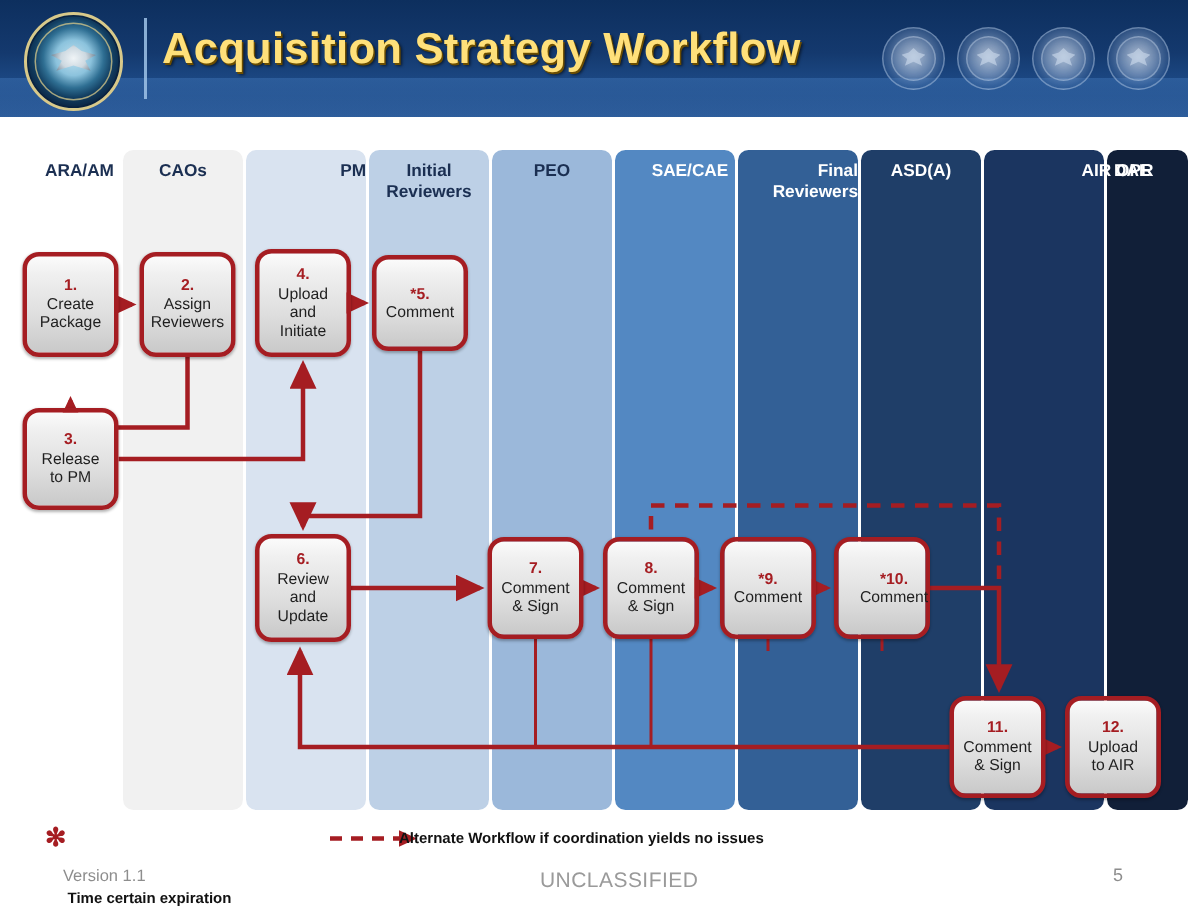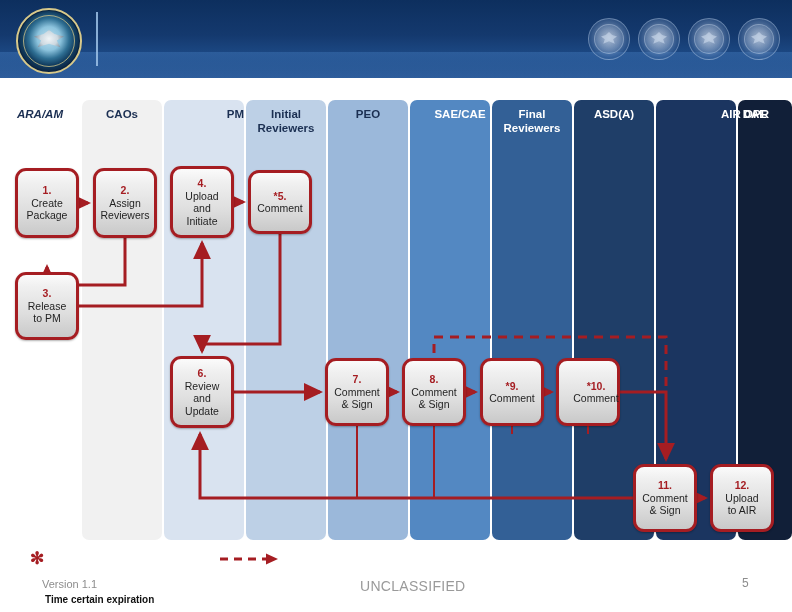--- a/index.html
+++ b/index.html
@@ -117,20 +117,21 @@
   <div id="header">
     <div class="bandlight"></div>
 
     <div id="hdr-seal">
       <div class="ring"></div>
       <div class="eagle"></div>
     </div>
 
     <div id="hdr-divider"></div>
 
+    <div id="hdr-title">Acquisition Strategy Workflow</div>
 
     <div class="svc-seal" style="left:588px">
       <div class="inner"></div>
       <div class="core"></div>
     </div>
     <div class="svc-seal" style="left:638px">
       <div class="inner"></div>
       <div class="core"></div>
     </div>
     <div class="svc-seal" style="left:688px">
@@ -148,27 +149,27 @@
       <div class="lane" style="left: 164px; width: 80px; background: rgb(217, 227, 240);"></div>
       <div class="lane" style="left: 246px; width: 80px; background: rgb(189, 208, 230);"></div>
       <div class="lane" style="left: 328px; width: 80px; background: rgb(155, 184, 218);"></div>
       <div class="lane" style="left: 410px; width: 80px; background: rgb(83, 136, 194);"></div>
       <div class="lane" style="left: 492px; width: 80px; background: rgb(51, 96, 150);"></div>
       <div class="lane" style="left: 574px; width: 80px; background: rgb(31, 62, 104);"></div>
       <div class="lane" style="left: 656px; width: 80px; background: rgb(27, 53, 96);"></div>
       <div class="lane" style="left: 738px; width: 54px; background: rgb(17, 31, 56);"></div>
     </div>
   <div id="lane-label-layer">
-      <div class="lane-label" style="left: 0px; width: 80px; color: rgb(27, 47, 82); font-style: italic;">ARA/AM</div>
+      <div class="lane-label" style="left: 13px; width: 80px; color: rgb(27, 47, 82);">ARA/AM</div>
       <div class="lane-label" style="left: 82px; width: 80px; color: rgb(27, 47, 82);">CAOs</div>
       <div class="lane-label" style="left: 164px; width: 80px; color: rgb(27, 47, 82); text-align: right;">PM</div>
       <div class="lane-label" style="left: 246px; width: 80px; color: rgb(27, 47, 82);">Initial Reviewers</div>
       <div class="lane-label" style="left: 328px; width: 80px; color: rgb(27, 47, 82);">PEO</div>
       <div class="lane-label" style="left: 410px; width: 100px; color: rgb(255, 255, 255);">SAE/CAE</div>
-      <div class="lane-label" style="left: 492px; width: 80px; color: rgb(255, 255, 255);">Final Reviewers</div>
+      <div class="lane-label" style="left: 492px; width: 80px; color: rgb(255, 255, 255); text-align: right;">Final Reviewers</div>
       <div class="lane-label" style="left: 574px; width: 80px; color: rgb(255, 255, 255);">ASD(A)</div>
       <div class="lane-label" style="left: 665px; width: 102px; color: rgb(255, 255, 255); text-align: right;">DAE</div>
       <div class="lane-label" style="left: 718px; width: 54px; color: rgb(255, 255, 255);">AIR OPR</div>
     </div>
 
   <svg id="wires" viewBox="0 0 792 612" width="792" height="612">
     <defs>
       <marker id="ah" markerWidth="7" markerHeight="7" refX="5.4" refY="3" orient="auto">
         <path d="M0,0 L6.4,3 L0,6 z" fill="#a51d22"></path>
       </marker>
@@ -277,18 +278,19 @@
         <div class="lbl">to AIR</div>
       </div>
     </div>
 
   <div id="legend-star">✻</div>
   <div id="legend-star-text">Time certain expiration</div>
   <svg id="legend-dash" viewBox="0 0 62 14">
     <path d="M2,7 L48,7" stroke="#a51d22" stroke-width="3" fill="none" stroke-dasharray="8,6"></path>
     <path d="M48,1.5 L60,7 L48,12.5 z" fill="#a51d22"></path>
   </svg>
+  <div id="legend-dash-text">Alternate Workflow if coordination yields no issues</div>
 
   <div id="foot-version">Version 1.1</div>
   <div id="foot-class">UNCLASSIFIED</div>
   <div id="foot-page">5</div>
 
 </div>
 
 </body></html>

